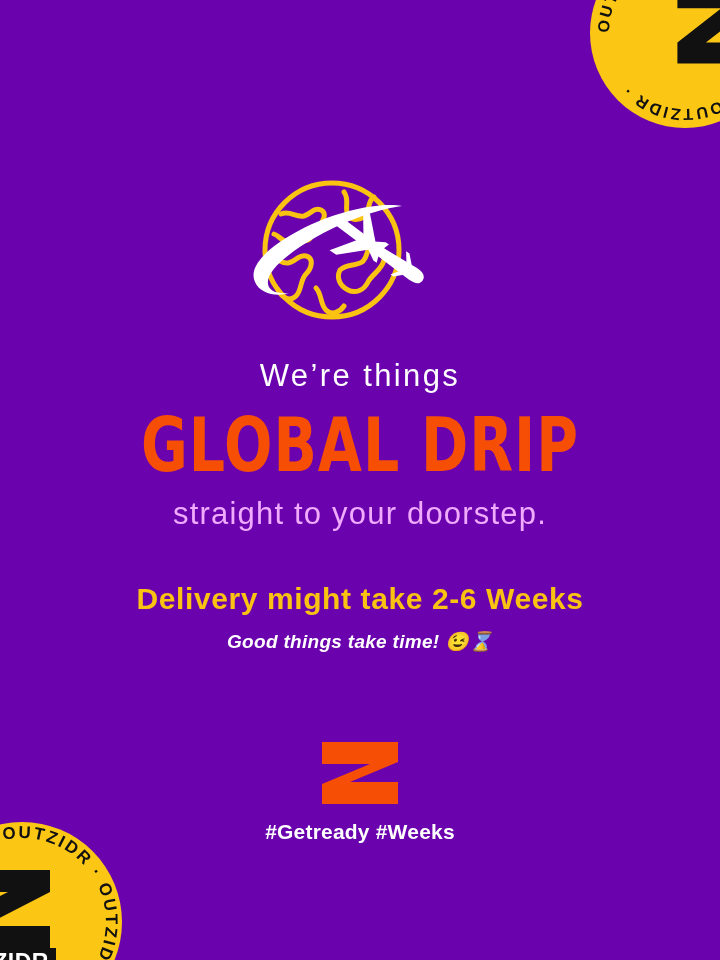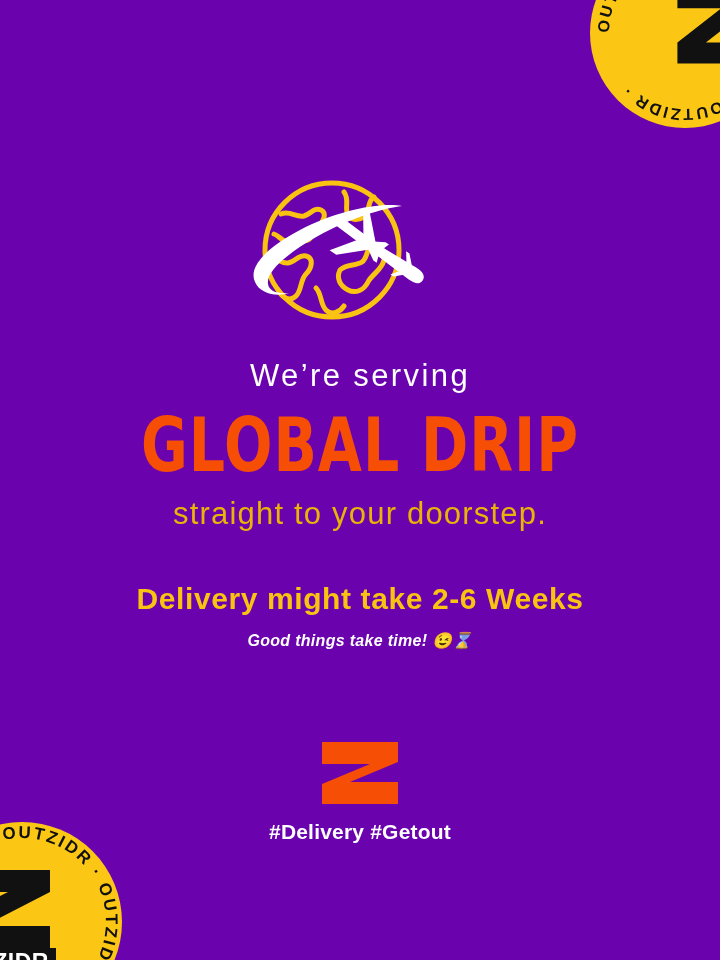--- a/index.html
+++ b/index.html
@@ -89,38 +89,38 @@
     font-family: "DejaVu Sans", sans-serif;
     font-size: 62px;
     font-weight: bold;
     letter-spacing: 1px;
     line-height: 1.0;
     margin: 14px 0 0 0;
     transform: scaleX(0.92) scaleY(1.22);
     transform-origin: center top;
   }
   .subhead {
-    color: #eab308;
+    color: #f0abfc;
     font-size: 31px;
     font-weight: 300;
     letter-spacing: 1.2px;
     line-height: 1.15;
     margin: 26px 0 0 0;
   }
   .delivery {
     color: #FAC312;
     font-size: 30px;
     font-weight: bold;
     letter-spacing: 0.6px;
     line-height: 1.2;
     margin: 50px 0 0 0;
   }
   .tagline {
     color: #FFFFFF;
-    font-size: 16px;
+    font-size: 19px;
     font-weight: bold;
     font-style: italic;
     letter-spacing: 0.3px;
     line-height: 1.2;
     margin: 14px 0 0 0;
   }
 
   
   .footer {
     position: absolute;
@@ -190,32 +190,32 @@
                  C104,48 108,46 108,41 C108,36 104,34 96,34 L58,36 L60,30 L56,30 L46,36 Z"></path>
         <path fill="#FFFFFF" d="M34,40 L14,68 L22,68 L48,44 Z"></path>
         <path fill="#FFFFFF" d="M36,40 L18,14 L26,14 L50,38 Z"></path>
         <path fill="#FFFFFF" d="M88,40 L78,54 L82,54 L94,42 Z"></path>
         <path fill="#FFFFFF" d="M88,40 L78,26 L82,26 L94,38 Z"></path>
       </g>
     </svg>
   </div>
 
   <div class="copy">
-    <p class="eyebrow">We’re serving</p>
+    <p class="eyebrow">We’re things</p>
     <p class="headline">GLOBAL DRIP</p>
     <p class="subhead">straight to your doorstep.</p>
     <p class="delivery">Delivery might take 2-6 Weeks</p>
     <p class="tagline">Good things take time! 😉⌛</p>
   </div>
 
   <div class="footer">
     <svg class="zmark" viewBox="0 0 80 62" aria-hidden="true">
       <polygon fill="#F74E06" points="2,0 78,0 78,20 30,40 78,40 78,62 2,62 2,42 50,22 2,22"></polygon>
     </svg>
-    <p class="hashtags">#Delivery #Getout</p>
+    <p class="hashtags">#Getready #Weeks</p>
   </div>
 
   <div class="badge badge-bl">
     <svg viewBox="0 0 200 200" aria-hidden="true">
       <defs>
         <path id="ringPathBL" d="M 100,100 m -84,0 a 84,84 0 1,1 168,0 a 84,84 0 1,1 -168,0"></path>
       </defs>
       <text class="ring-text" font-size="17" letter-spacing="2.2">
         <textPath href="#ringPathBL" startOffset="0%">OUTZIDR · OUTZIDR · OUTZIDR · OUTZIDR · </textPath>
       </text>

